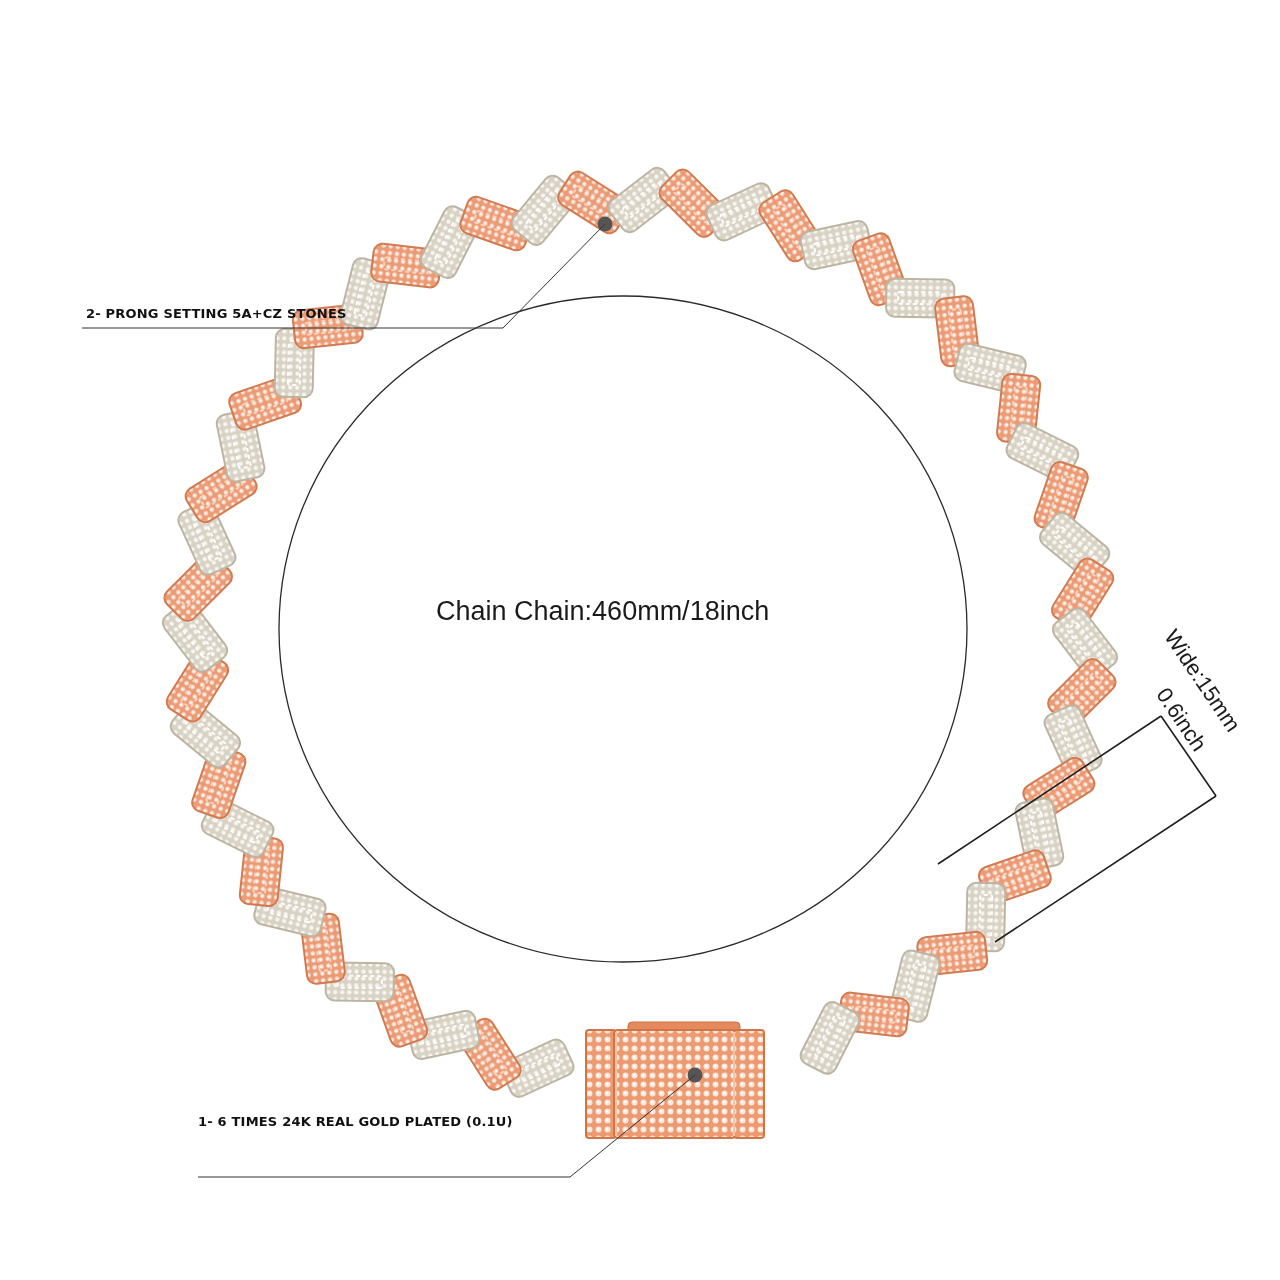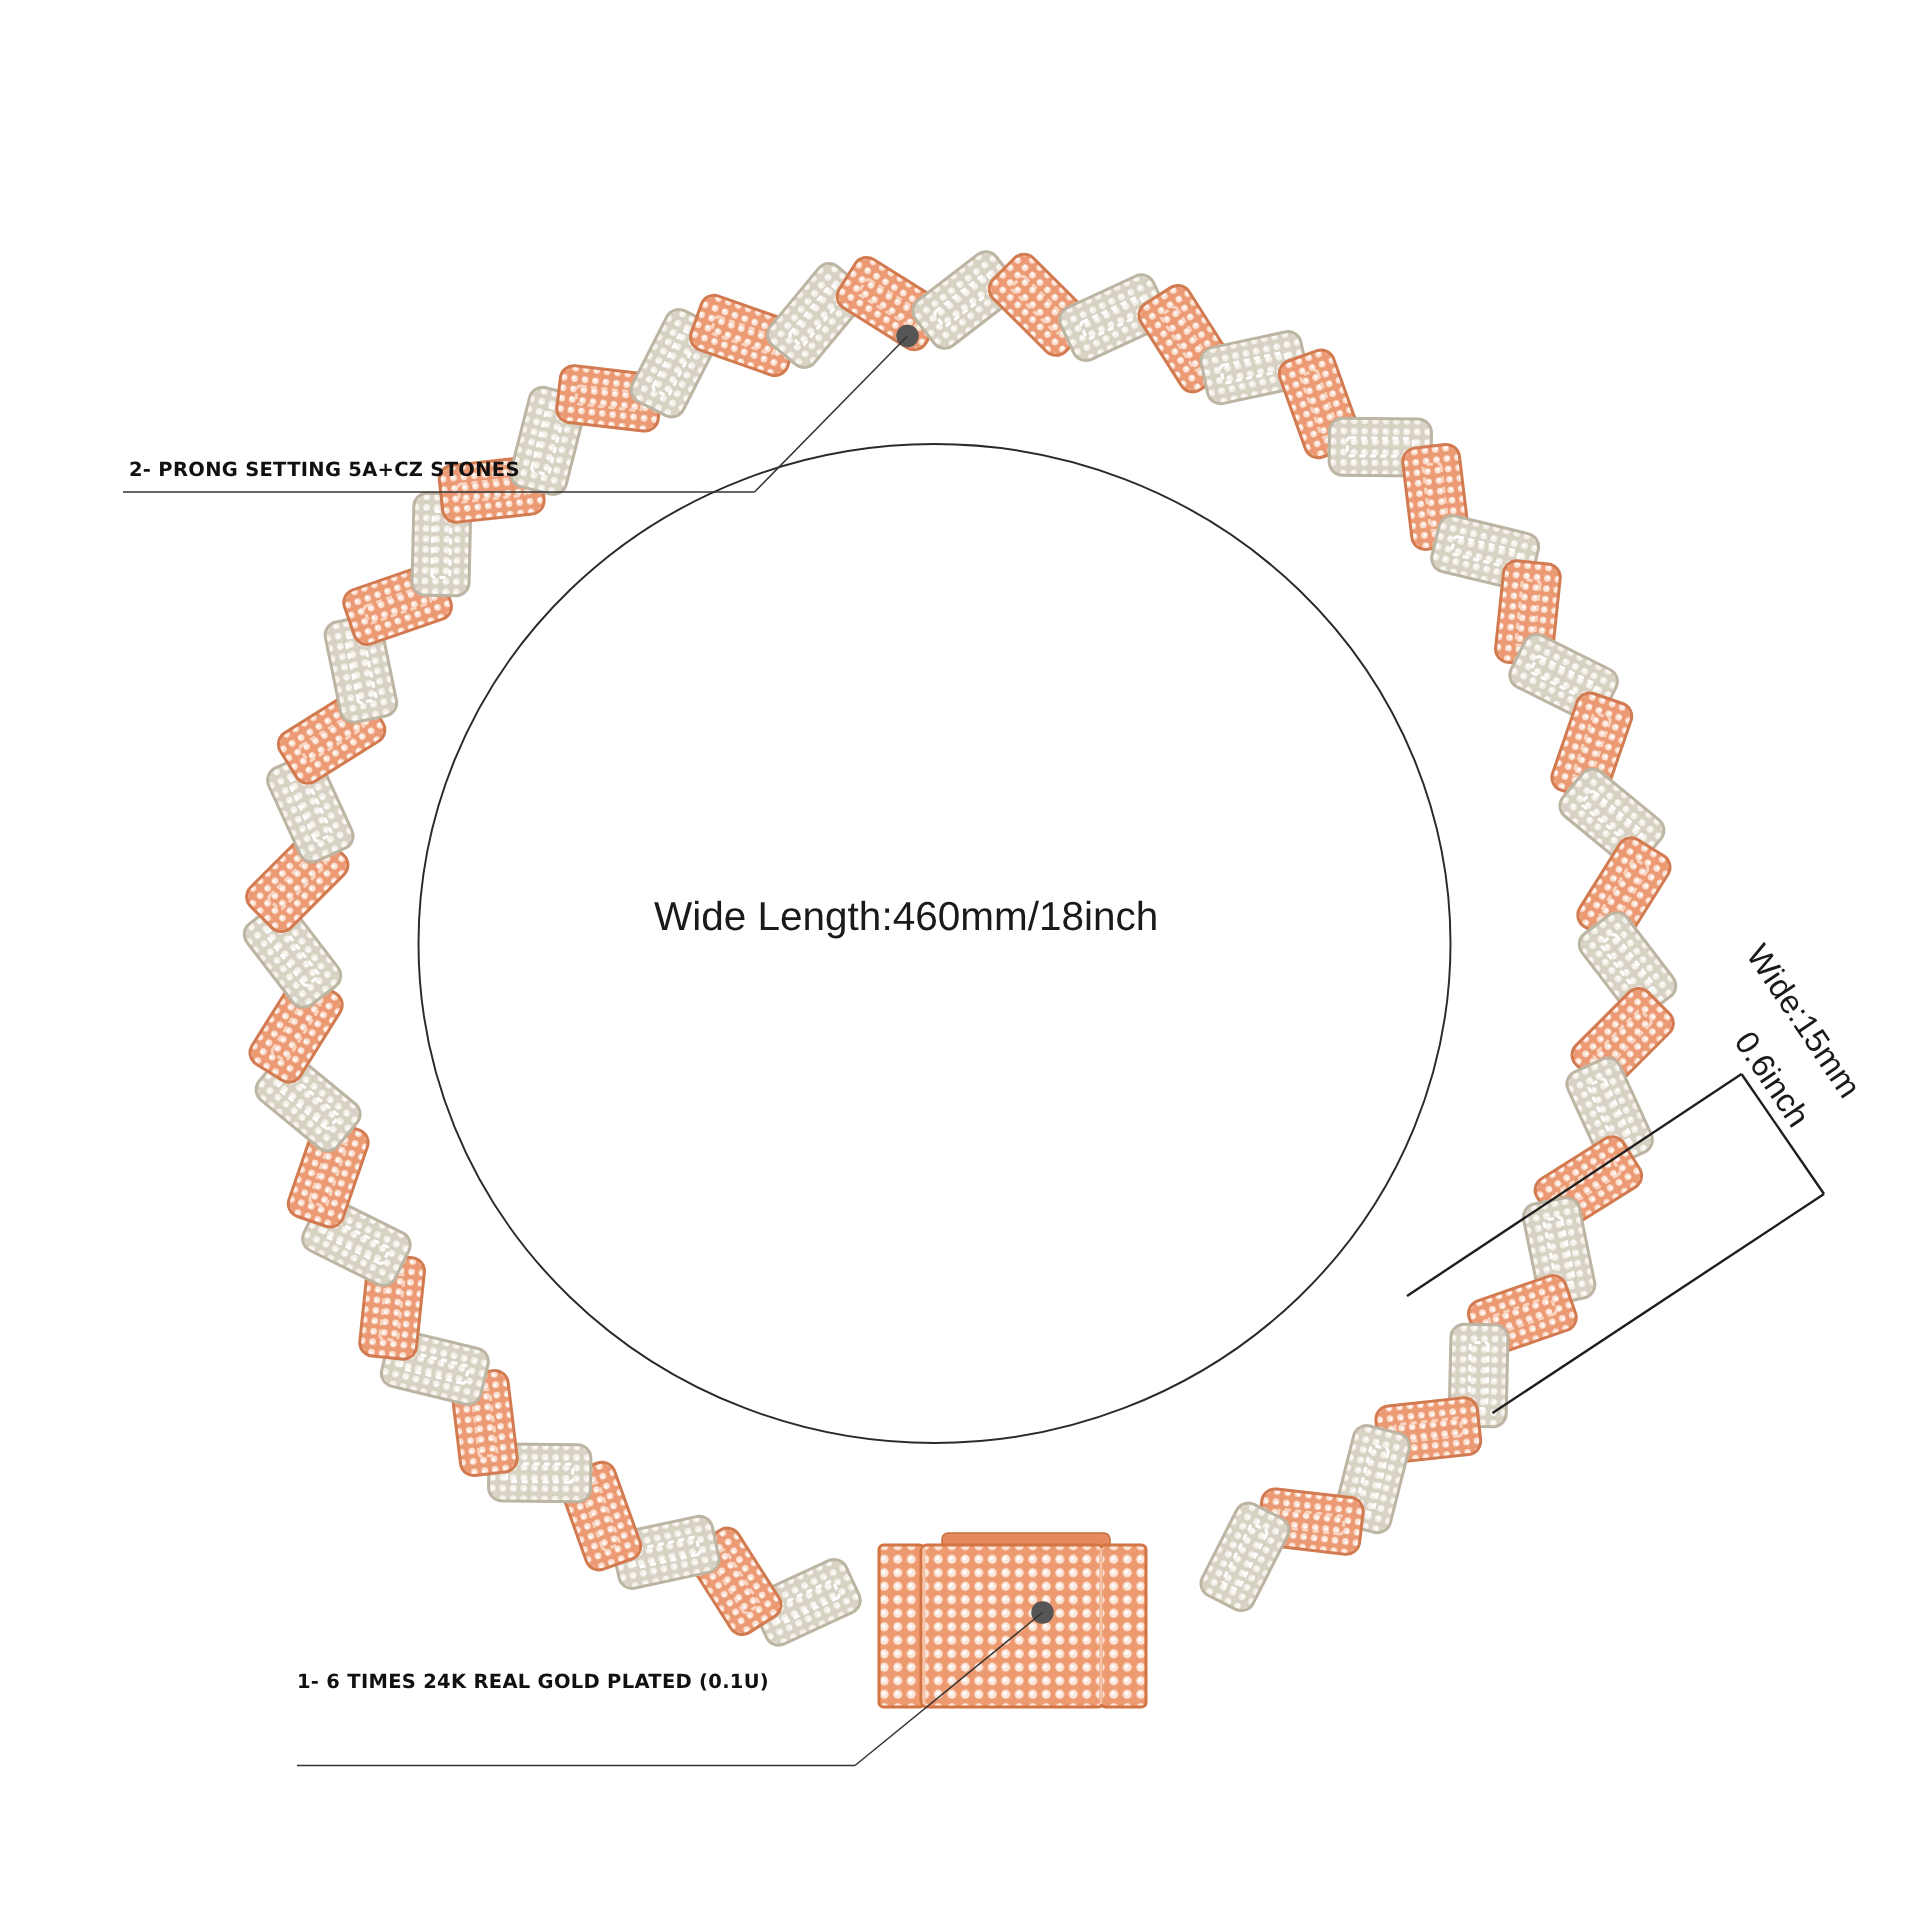--- a/index.html
+++ b/index.html
@@ -190,16 +190,16 @@
 
     <g stroke="#1e1e1e" stroke-width="1.6" fill="none">
       <line x1="938" y1="864" x2="1161" y2="716"></line>
       <line x1="1161" y1="716" x2="1216" y2="796"></line>
       <line x1="1216" y1="796" x2="995" y2="942"></line>
     </g>
   </svg>
 
   <div id="label-prong" class="callout-label">2- PRONG SETTING 5A+CZ STONES</div>
   <div id="label-gold" class="callout-label">1-  6 TIMES 24K REAL GOLD PLATED (0.1U)</div>
-  <div id="chain-length">Wide Length:460mm/18inch</div>
+  <div id="chain-length">Chain Chain:460mm/18inch</div>
   <div id="wide-label" class="rot-label">Wide:15mm</div>
   <div id="inch-label" class="rot-label">0.6inch</div>
 </div>
 
 </body></html>

